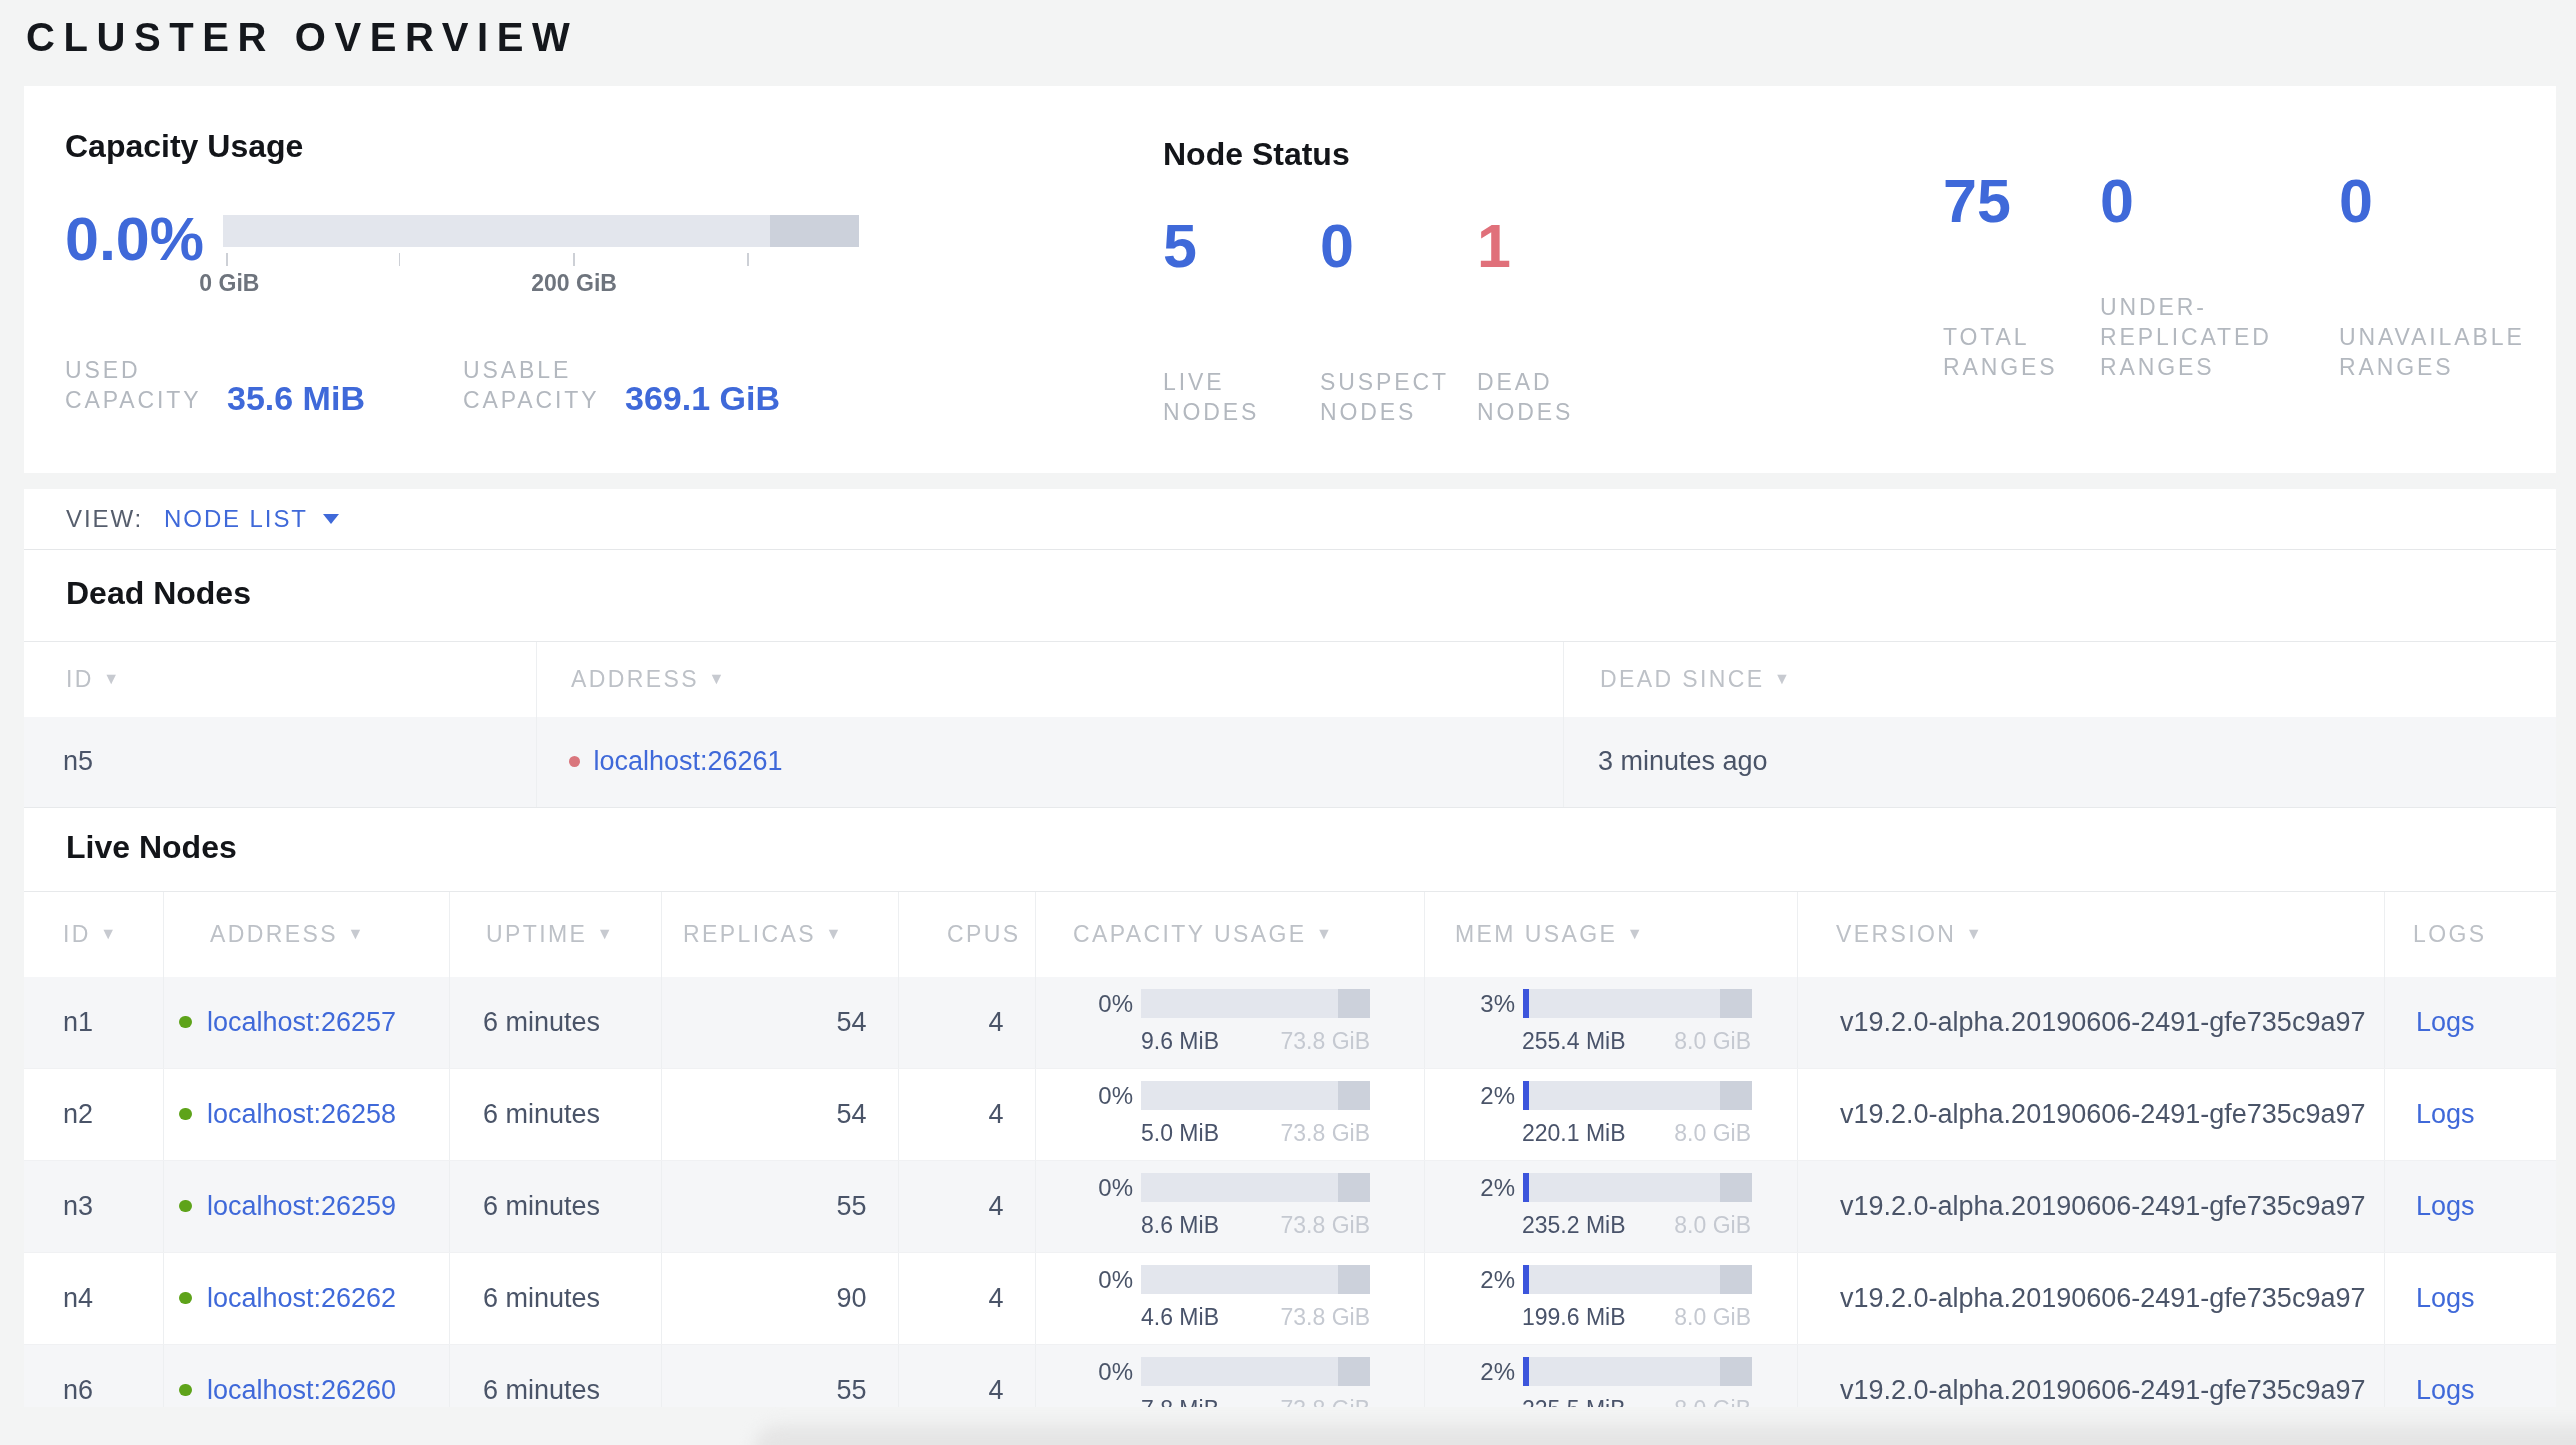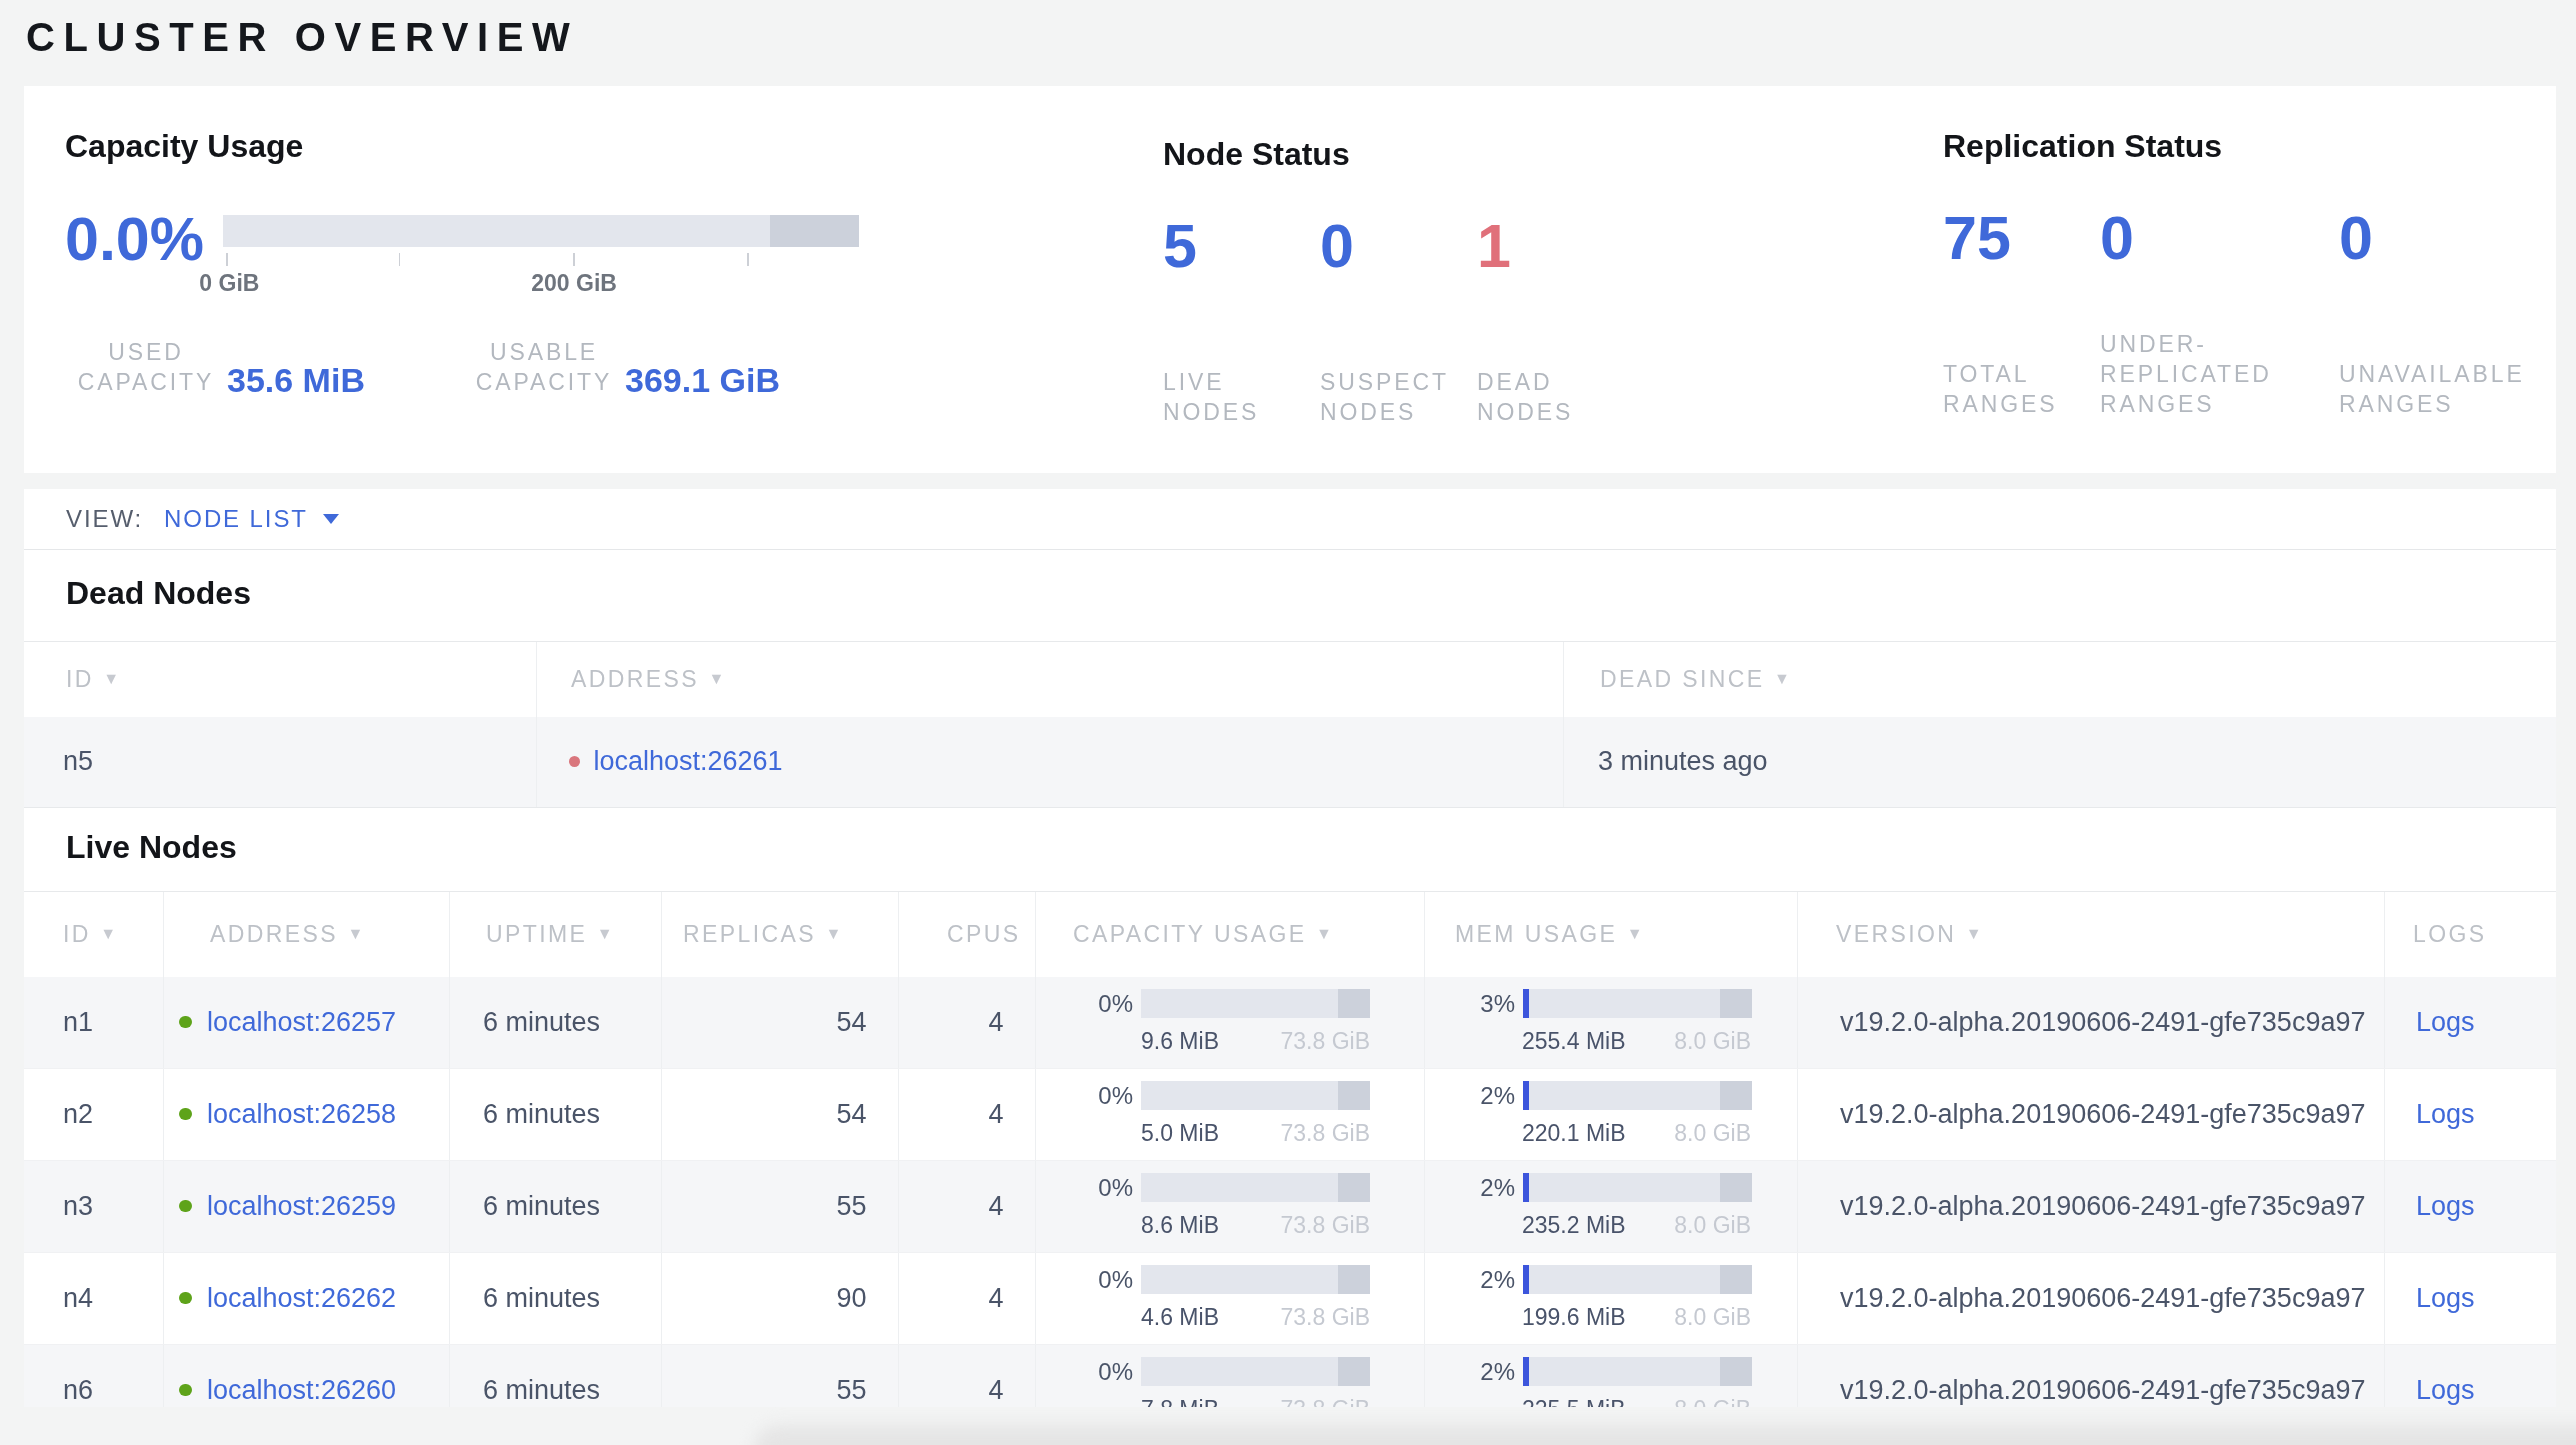--- a/index.html
+++ b/index.html
@@ -41,21 +41,21 @@
   .cap-pct{width:158px;font-size:61px;line-height:61px;font-weight:bold;color:var(--accent);}
   .sum-bar-wrap{margin-top:5.7px;}
   .sum-bar{width:636px;height:32px;background:var(--track);position:relative;}
   .sum-bar .dark-seg{position:absolute;top:0;bottom:0;right:0;width:14%;background:var(--track-dark);}
   .ticks{position:relative;height:15.3px;margin-top:5.7px;width:636px;}
   .tick{position:absolute;top:0;width:1.9px;height:13.4px;background:#cdd0d6;}
   .tick.t1{left:2.9px;} .tick.t2{left:27.6%;} .tick.t3{left:55%;} .tick.t4{left:82.4%;}
   .tick-labels{position:relative;height:29px;margin-top:1.9px;width:636px;font-size:23px;color:#6e747d;}
   .tick-label{position:absolute;transform:translateX(-50%);white-space:nowrap;font-weight:bold;}
   .tick-label.l1{left:1%;} .tick-label.l2{left:55.2%;}
-  .cap-stats{display:flex;margin-top:38px;text-align:center;}
+  .cap-stats{display:flex;margin-top:56px;}
   .stat-pair{display:flex;align-items:flex-end;}
   .stat-pair.first{width:398px;}
   .pair-label{width:162px;font-size:23px;letter-spacing:2.9px;line-height:30px;color:var(--muted-label);}
   .pair-value{font-size:34px;line-height:34px;font-weight:bold;color:var(--accent);white-space:nowrap;}
   .nodes-sec{width:780px;margin-top:8px;}
   .repl-sec{flex:1;}
   .stats-row{display:flex;margin-top:42px;}
   .stat{height:212px;display:flex;flex-direction:column;justify-content:space-between;}
   .nodes-sec .stat{width:157px;}
   .repl-sec .stat.s0{width:157px;}
@@ -182,21 +182,20 @@
         <div class="stat-label">SUSPECT NODES</div>
       </div>
       <div class="stat">
         <div class="stat-num red">1</div>
         <div class="stat-label">DEAD NODES</div>
       </div>
     </div>
   </div>
 
   <div class="repl-sec">
-    <div class="sec-title">Replication Status</div>
     <div class="stats-row">
       <div class="stat s0">
         <div class="stat-num">75</div>
         <div class="stat-label">TOTAL RANGES</div>
       </div>
       <div class="stat s1">
         <div class="stat-num">0</div>
         <div class="stat-label">UNDER-REPLICATED RANGES</div>
       </div>
       <div class="stat s2">

